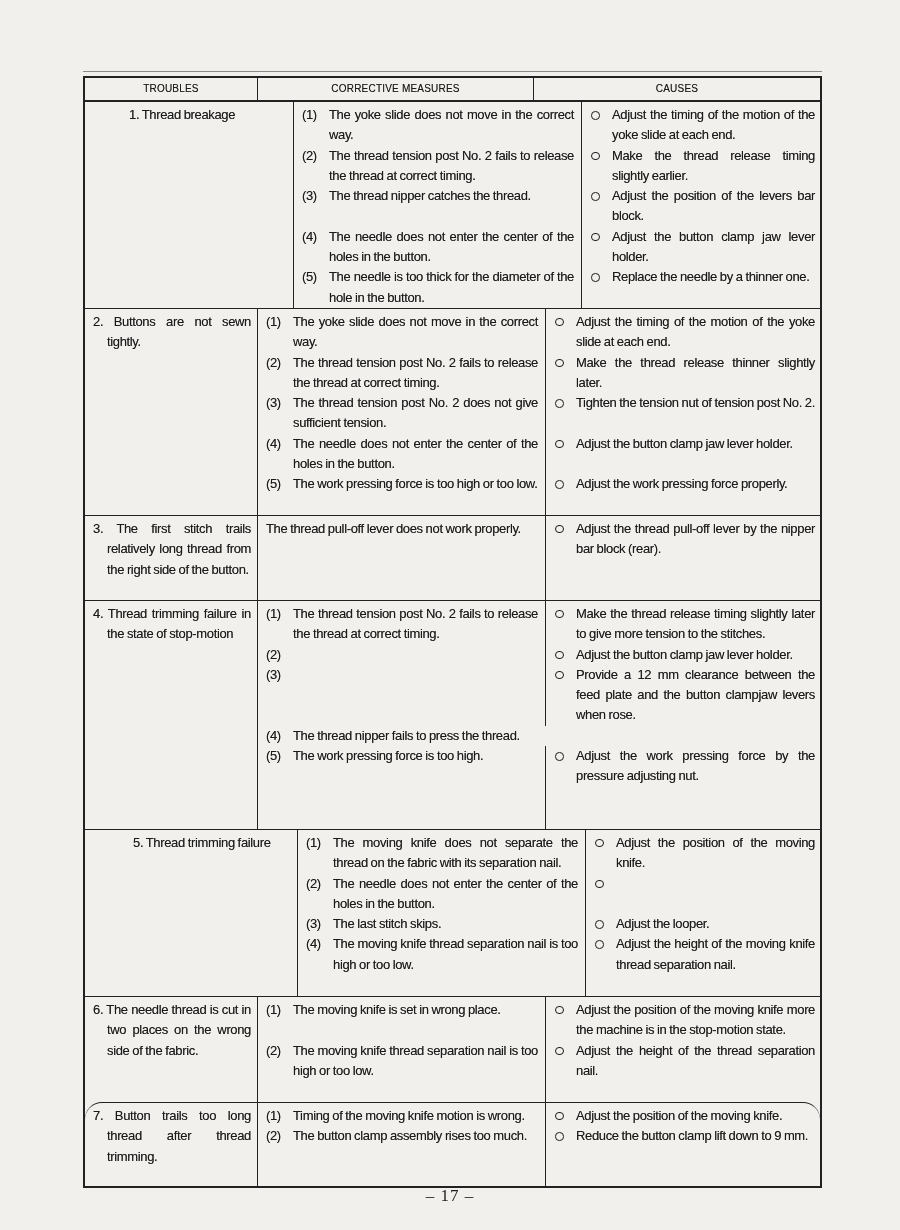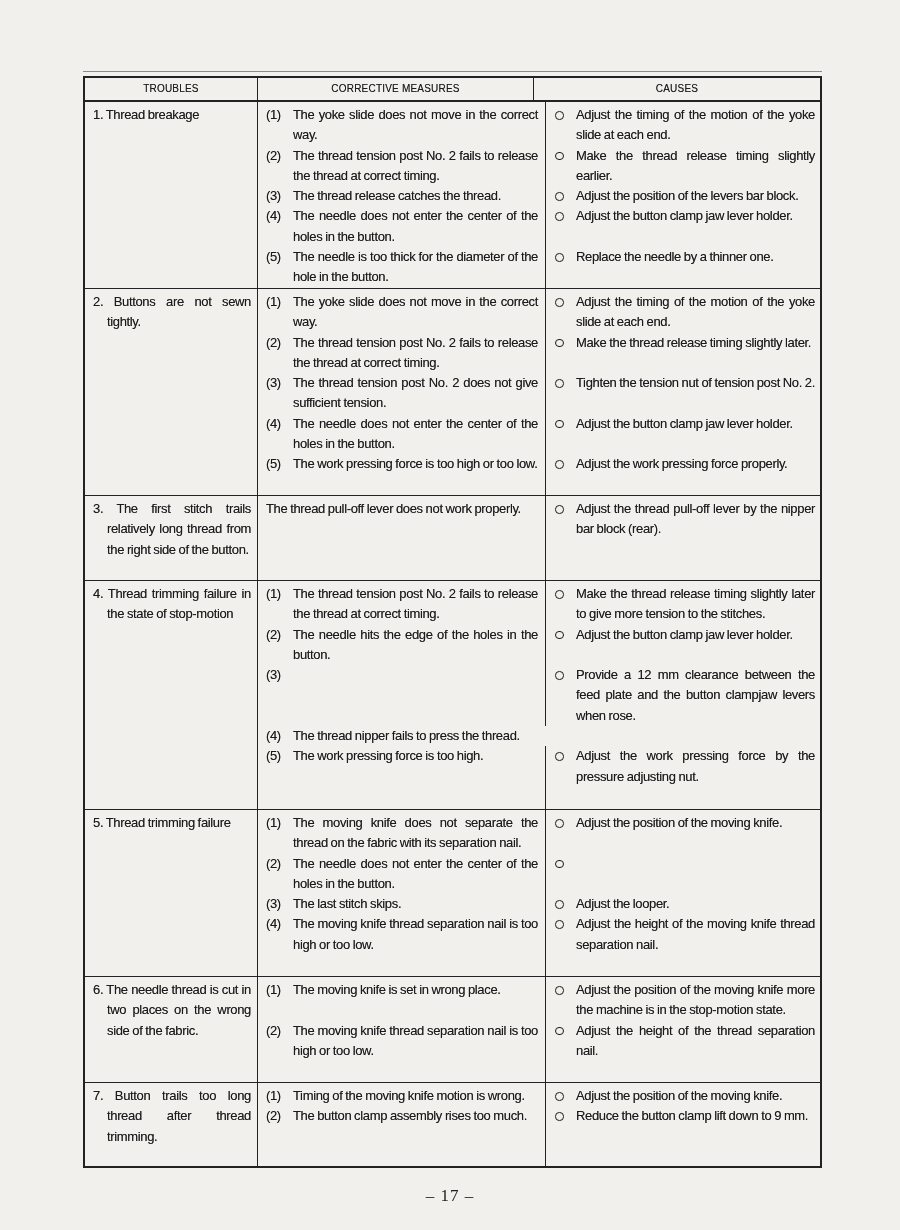--- a/index.html
+++ b/index.html
@@ -29,23 +29,23 @@
     text-align:center; font-size:10px; letter-spacing:0.2px;
     text-shadow:0 0 0.5px rgba(20,20,20,0.55);
   }
   .h1 { width:172px; }
   .h2 { width:287px; border-left:1.7px solid #222; }
   .h3 { flex:1; border-left:1.7px solid #222; }
 
   .row { display:flex; align-items:stretch; border-top:1.8px solid #222; }
   .row:first-of-type { border-top:none; }
 
-  .rh1 { min-height:186px; } .rh2 { min-height:206px; } .rh3 { min-height:84px; }
-  .rh4 { min-height:228px; } .rh5 { min-height:166px; } .rh6 { min-height:105px; }
-  .rh7 { min-height:83px; }
+  .rh1 { min-height:186px;padding-left:36px; } .rh2 { min-height:206px; } .rh3 { min-height:84px; }
+  .rh4 { min-height:228px; } .rh5 { min-height:166px;padding-left:40px; } .rh6 { min-height:105px; }
+  .rh7 { min-height:83px;border-radius:17px; }
 
   .trouble {
     width:172px; box-sizing:border-box;
     padding:3px 6px 2px 8px;
     font-size:13px; line-height:20.3px;
     letter-spacing:-0.35px; word-spacing:-0.4px;
     text-align:justify;
     text-shadow:0 0 0.5px rgba(20,20,20,0.55);
   }
   .trouble .t { display:block; padding-left:14px; text-indent:-14px; }
@@ -126,21 +126,21 @@
             <span class="txt">The thread tension post No. 2 fails to release the thread at correct timing.</span>
           </div>
           <div class="measure">
             <span class="ring"></span>
             <span class="txt">Make the thread release timing slightly earlier.</span>
           </div>
         </div>
         <div class="pair">
           <div class="cause">
             <span class="no">(3)</span>
-            <span class="txt">The thread release catches the thread.</span>
+            <span class="txt">The thread nipper catches the thread.</span>
           </div>
           <div class="measure">
             <span class="ring"></span>
             <span class="txt">Adjust the position of the levers bar block.</span>
           </div>
         </div>
         <div class="pair">
           <div class="cause">
             <span class="no">(4)</span>
             <span class="txt">The needle does not enter the center of the holes in the button.</span>
@@ -178,21 +178,21 @@
             <span class="txt">Adjust the timing of the motion of the yoke slide at each end.</span>
           </div>
         </div>
         <div class="pair">
           <div class="cause">
             <span class="no">(2)</span>
             <span class="txt">The thread tension post No. 2 fails to release the thread at correct timing.</span>
           </div>
           <div class="measure">
             <span class="ring"></span>
-            <span class="txt">Make the thread release timing slightly later.</span>
+            <span class="txt">Make the thread release thinner slightly later.</span>
           </div>
         </div>
         <div class="pair">
           <div class="cause">
             <span class="no">(3)</span>
             <span class="txt">The thread tension post No. 2 does not give sufficient tension.</span>
           </div>
           <div class="measure">
             <span class="ring"></span>
             <span class="txt">Tighten the tension nut of tension post No. 2.</span>
@@ -250,21 +250,20 @@
             <span class="txt">The thread tension post No. 2 fails to release the thread at correct timing.</span>
           </div>
           <div class="measure">
             <span class="ring"></span>
             <span class="txt">Make the thread release timing slightly later to give more tension to the stitches.</span>
           </div>
         </div>
         <div class="pair">
           <div class="cause">
             <span class="no">(2)</span>
-            <span class="txt">The needle hits the edge of the holes in the button.</span>
           </div>
           <div class="measure">
             <span class="ring"></span>
             <span class="txt">Adjust the button clamp jaw lever holder.</span>
           </div>
         </div>
         <div class="pair">
           <div class="cause">
             <span class="no">(3)</span>
           </div>

